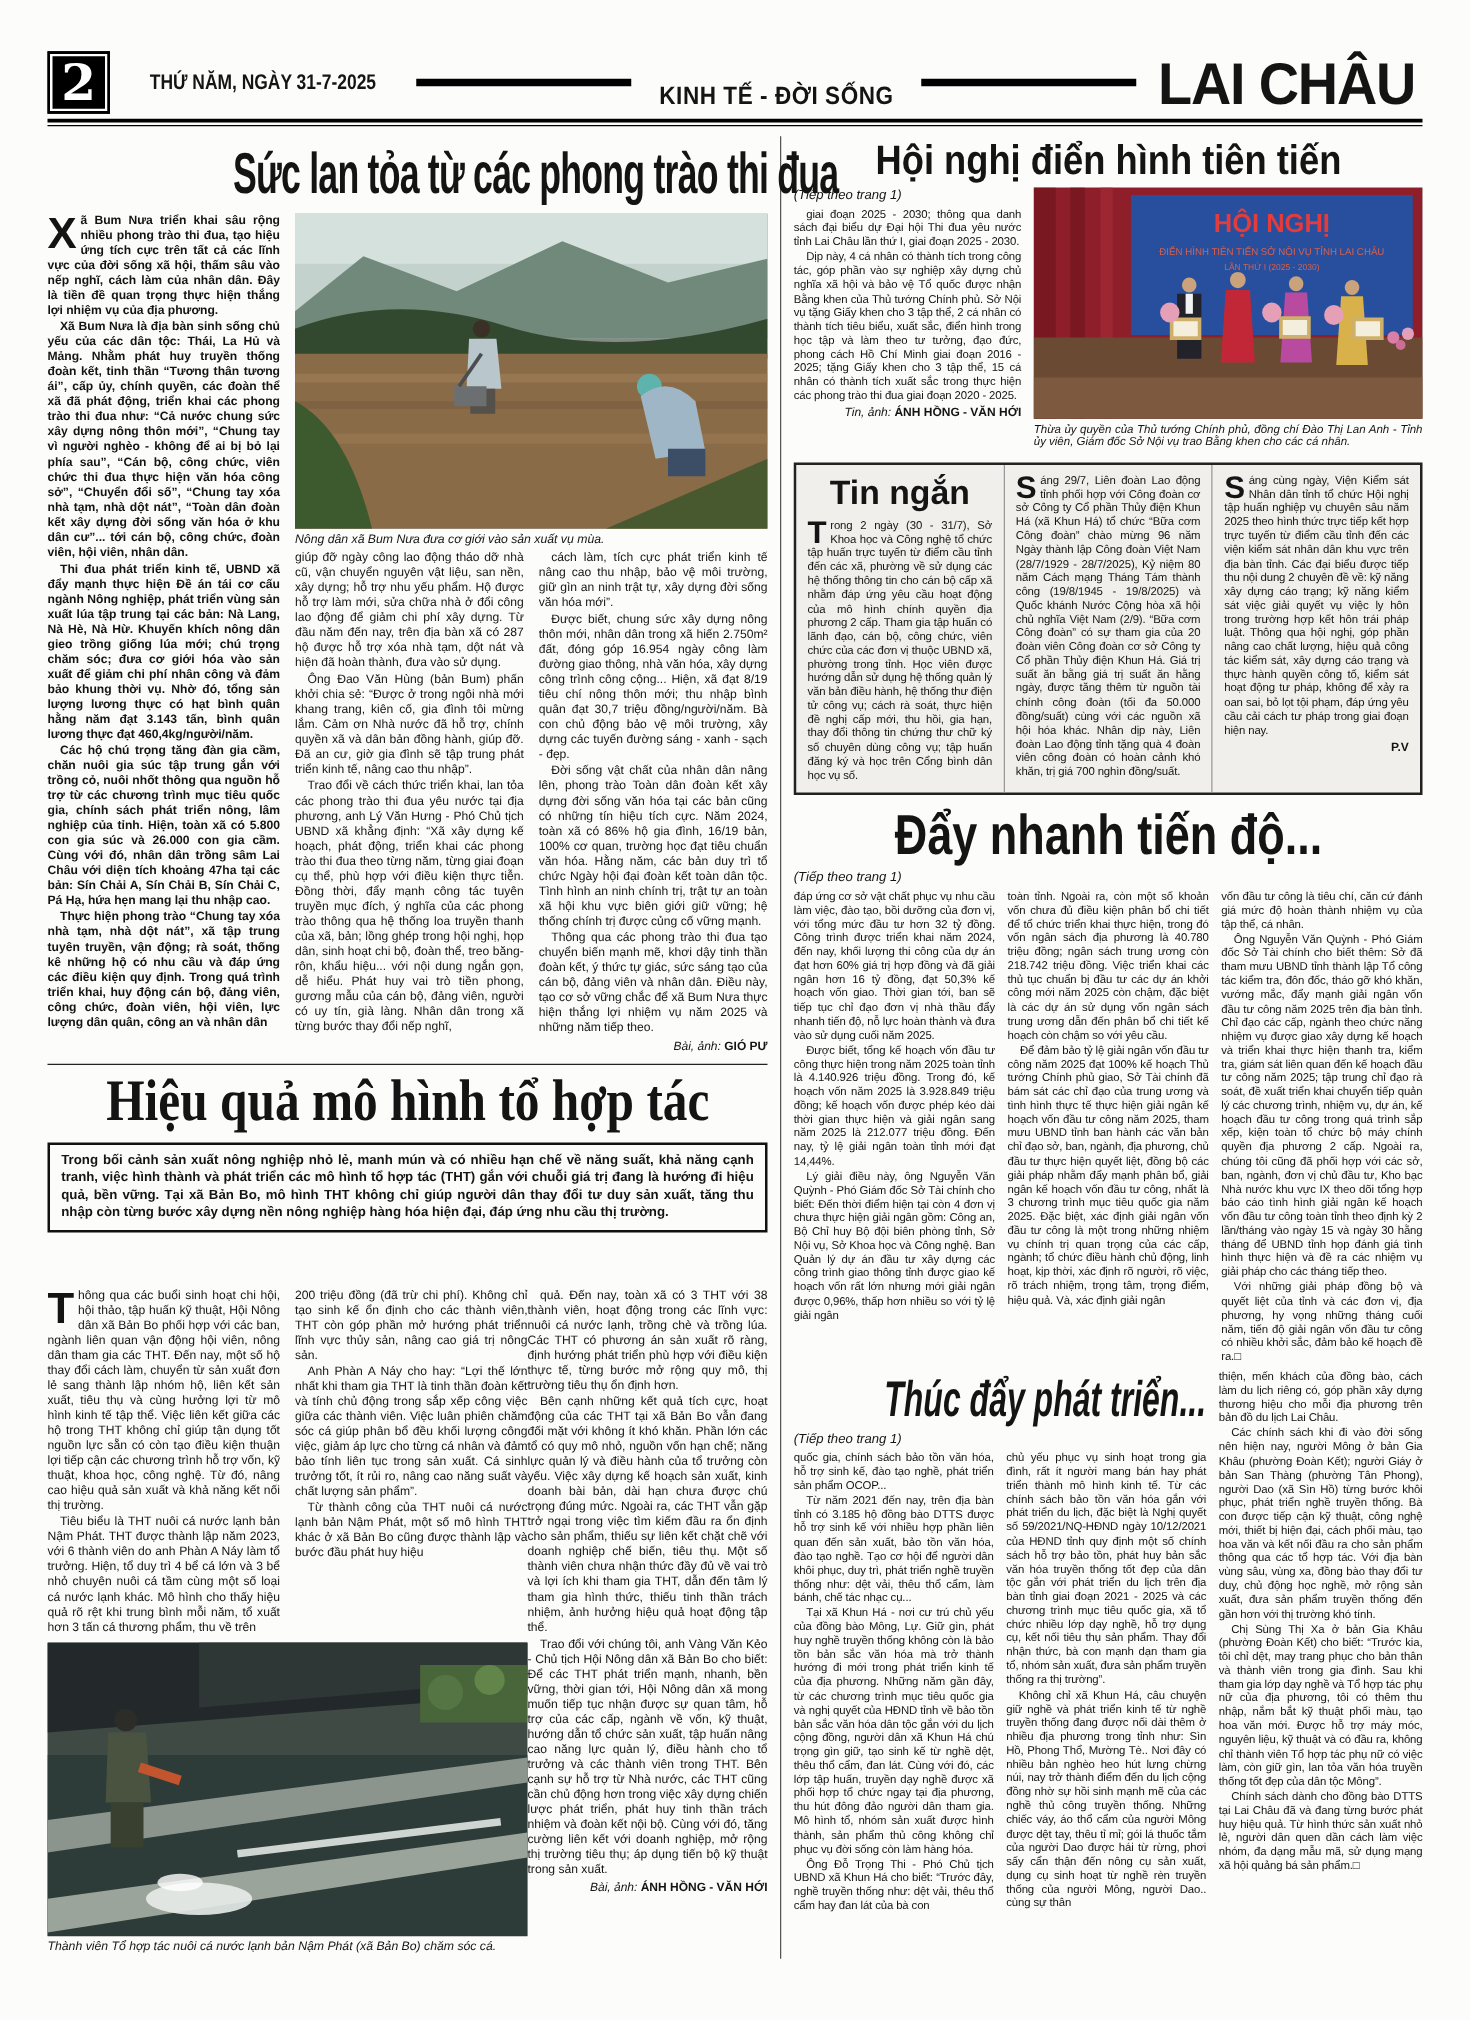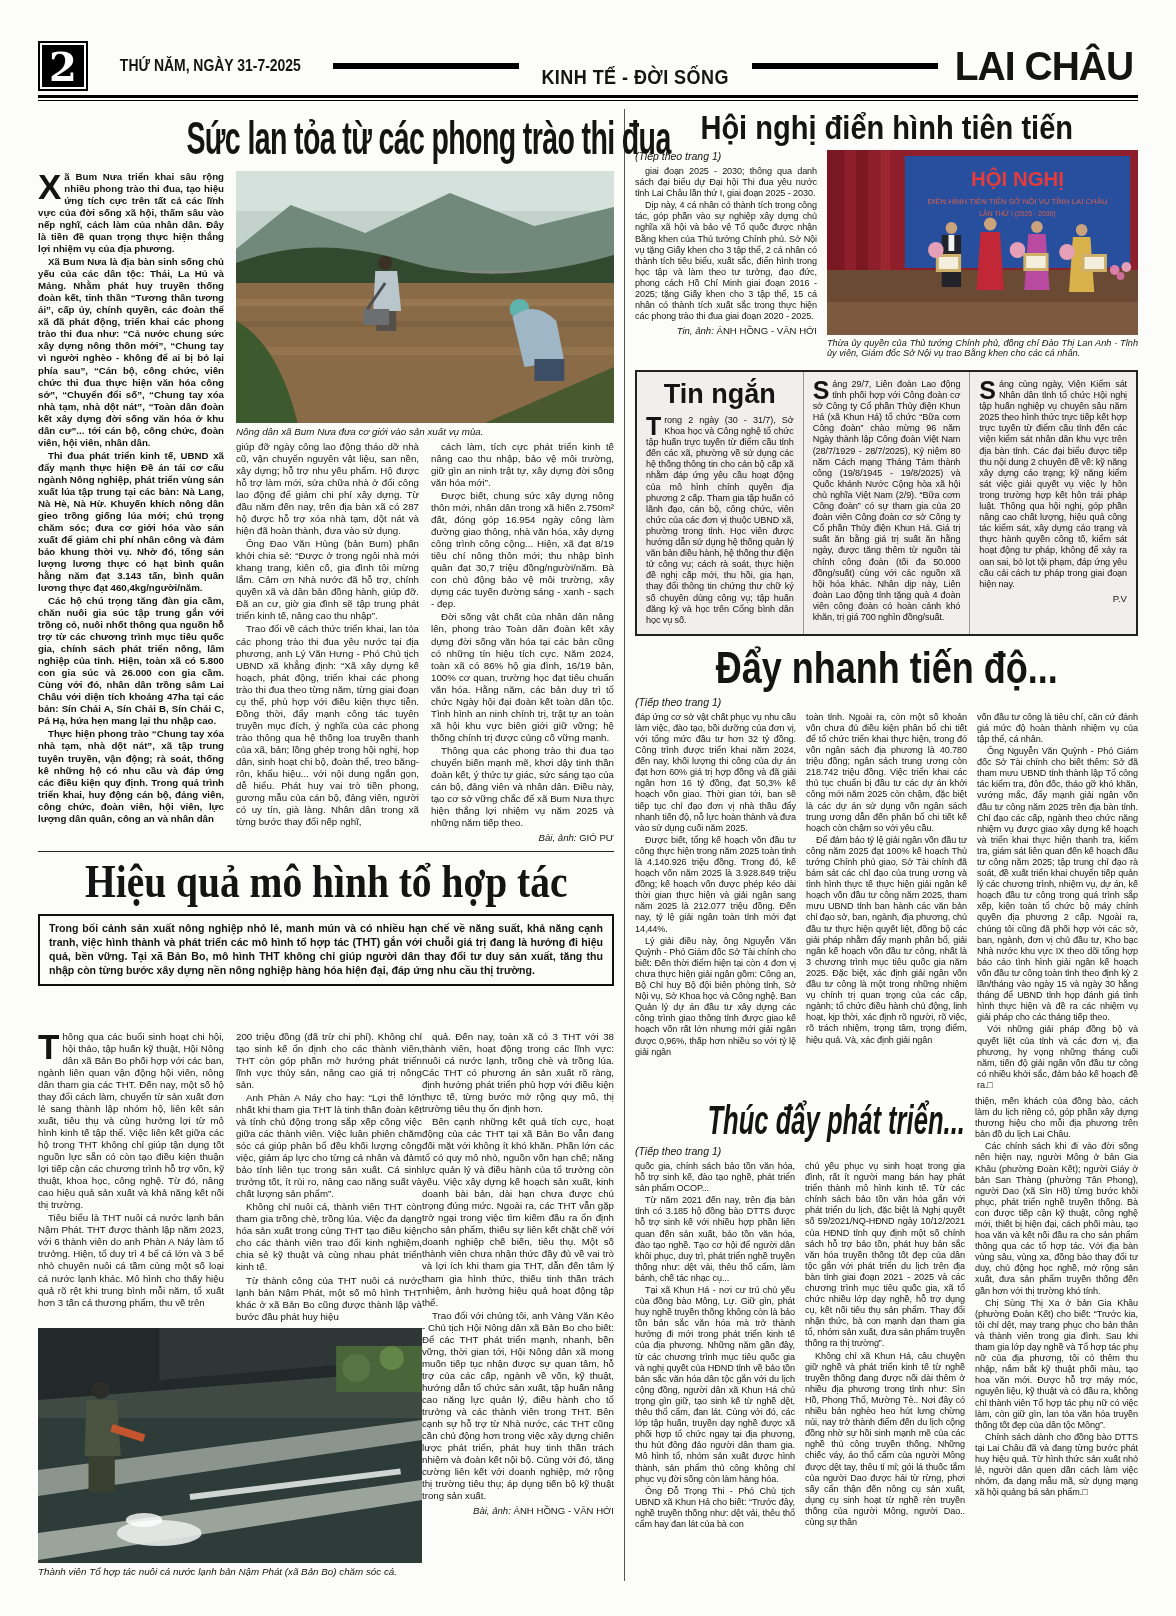--- a/index.html
+++ b/index.html
@@ -5,21 +5,21 @@
   html,body{margin:0;padding:0;background:#d9d9d6;}
   .page{position:relative;width:1176px;height:1616px;margin:0 auto;background:#fcfcfa;color:#141414;
         font-family:"Liberation Sans",sans-serif;overflow:hidden;box-sizing:border-box;padding:14px 38px 8px;}
   
   .masthead{display:flex;align-items:center;gap:12px;margin-top:28px;height:48px;}
   .pgnum{width:46px;height:46px;background:#000;color:#fff;border:2px solid #000;box-shadow:inset 0 0 0 2px #fff;
          font-family:"DejaVu Serif",serif;font-size:40px;font-weight:bold;display:flex;align-items:center;justify-content:center;}
   .dateline{font-size:17px;font-weight:bold;white-space:nowrap;}
   .mast-rule{height:6px;background:#000;flex:1;}
   .section-title{font-size:20px;font-weight:bold;white-space:nowrap;letter-spacing:.5px;margin-top:22px;}
-  .brand{font-size:41px;font-weight:900;letter-spacing:-1px;white-space:nowrap;}
+  .brand{font-size:47px;font-weight:900;letter-spacing:-1px;white-space:nowrap;}
   .hrule-a{height:3px;background:#000;margin-top:5px;}
   .hrule-b{height:1px;background:#000;margin-top:2px;}
   
   .body-grid{display:flex;margin-top:8px;align-items:stretch;}
   .half-left{width:586px;box-sizing:border-box;padding-right:10px;}
   .half-right{width:514px;box-sizing:border-box;border-left:1px solid #555;padding-left:10px;}
   .cols{display:flex;gap:12px;}
   .half-right .cols{gap:10px;}
   .col{flex:1 1 0;min-width:0;}
   
@@ -36,21 +36,21 @@
   .head-serif{font-family:"Liberation Serif",serif;font-size:47px;font-weight:bold;margin:8px 0 6px;}
   .head-md{font-size:33px;font-weight:800;}
   .head-lg{font-size:45px;font-weight:800;}
   .head-it{font-size:40px;font-weight:800;font-style:italic;}
   .note{text-align:left;font-style:italic;font-size:10.5px;margin:0 0 4px;}
   figure{margin:0;}
   figcaption{font-style:italic;font-size:9.8px;margin:3px 0 4px;text-align:justify;}
   .half-right figcaption{font-size:9.2px;}
   .byline{text-align:right;margin:3px 0 0;font-size:9.6px;}
   .byline em{font-style:italic;font-weight:normal;}
-  .byline strong{font-weight:normal;}
+  .byline strong{font-weight:bold;}
   .sapo{border:2px solid #111;padding:6px 9px;font-weight:bold;font-size:10.6px;line-height:1.32;text-align:justify;margin:0 0 8px;}
   .sep{height:1px;background:#222;margin:8px 0 2px;}
   
   .a1{display:flex;gap:12px;}
   .a1-col1{width:186px;flex:0 0 auto;font-weight:bold;}
   .a1-right{flex:1;display:flex;flex-direction:column;min-width:0;}
   .tht{display:flex;margin-top:45px;}
   .tht-left{width:384px;flex:0 0 auto;display:flex;flex-direction:column;min-width:0;}
   .tht-right{flex:1;min-width:0;}
   .hn{display:flex;gap:10px;}
@@ -151,21 +151,20 @@
         <div class="tht">
           <div class="tht-left">
             <div class="cols">
               <div class="col">
                   <p class="para drop">Thông qua các buổi sinh hoạt chi hội, hội thảo, tập huấn kỹ thuật, Hội Nông dân xã Bản Bo phối hợp với các ban, ngành liên quan vận động hội viên, nông dân tham gia các THT. Đến nay, một số hộ thay đổi cách làm, chuyển từ sản xuất đơn lẻ sang thành lập nhóm hộ, liên kết sản xuất, tiêu thụ và cùng hưởng lợi từ mô hình kinh tế tập thể. Việc liên kết giữa các hộ trong THT không chỉ giúp tận dụng tốt nguồn lực sẵn có còn tạo điều kiện thuận lợi tiếp cận các chương trình hỗ trợ vốn, kỹ thuật, khoa học, công nghệ. Từ đó, nâng cao hiệu quả sản xuất và khả năng kết nối thị trường.</p>
                   <p class="para">Tiêu biểu là THT nuôi cá nước lạnh bản Nậm Phát. THT được thành lập năm 2023, với 6 thành viên do anh Phàn A Náy làm tổ trưởng. Hiện, tổ duy trì 4 bể cá lớn và 3 bể nhỏ chuyên nuôi cá tầm cùng một số loại cá nước lạnh khác. Mô hình cho thấy hiệu quả rõ rệt khi trung bình mỗi năm, tổ xuất hơn 3 tấn cá thương phẩm, thu về trên</p>
                 </div>
               <div class="col">
                   <p class="para">200 triệu đồng (đã trừ chi phí). Không chỉ tạo sinh kế ổn định cho các thành viên, THT còn góp phần mở hướng phát triển lĩnh vực thủy sản, nâng cao giá trị nông sản.</p>
                   <p class="para">Anh Phàn A Náy cho hay: “Lợi thế lớn nhất khi tham gia THT là tinh thần đoàn kết và tính chủ động trong sắp xếp công việc giữa các thành viên. Việc luân phiên chăm sóc cá giúp phân bổ đều khối lượng công việc, giảm áp lực cho từng cá nhân và đảm bảo tính liên tục trong sản xuất. Cá sinh trưởng tốt, ít rủi ro, nâng cao năng suất và chất lượng sản phẩm”.</p>
-                  <p class="para">Không chỉ nuôi cá, thành viên THT còn tham gia trồng chè, trồng lúa. Việc đa dạng hóa sản xuất trong cùng THT tạo điều kiện cho các thành viên trao đổi kinh nghiệm, chia sẻ kỹ thuật và cùng nhau phát triển kinh tế.</p>
                   <p class="para">Từ thành công của THT nuôi cá nước lạnh bản Nậm Phát, một số mô hình THT khác ở xã Bản Bo cũng được thành lập và bước đầu phát huy hiệu</p>
                 </div>
             </div>
             <figure style="margin-top:4px;">
               <svg class="photo" viewBox="0 0 380 235" height="235" preserveAspectRatio="none">
                 <rect width="380" height="235" fill="#3f4a45"></rect>
                 <path d="M0,0 L380,0 L380,42 L0,72 Z" fill="#23292a"></path>
                 <path d="M120,0 L380,0 L380,30 L120,52 Z" fill="#2e3736"></path>
                 <rect x="295" y="18" width="85" height="46" fill="#49663a"></rect>
                 <circle cx="315" cy="40" r="14" fill="#557544"></circle>

